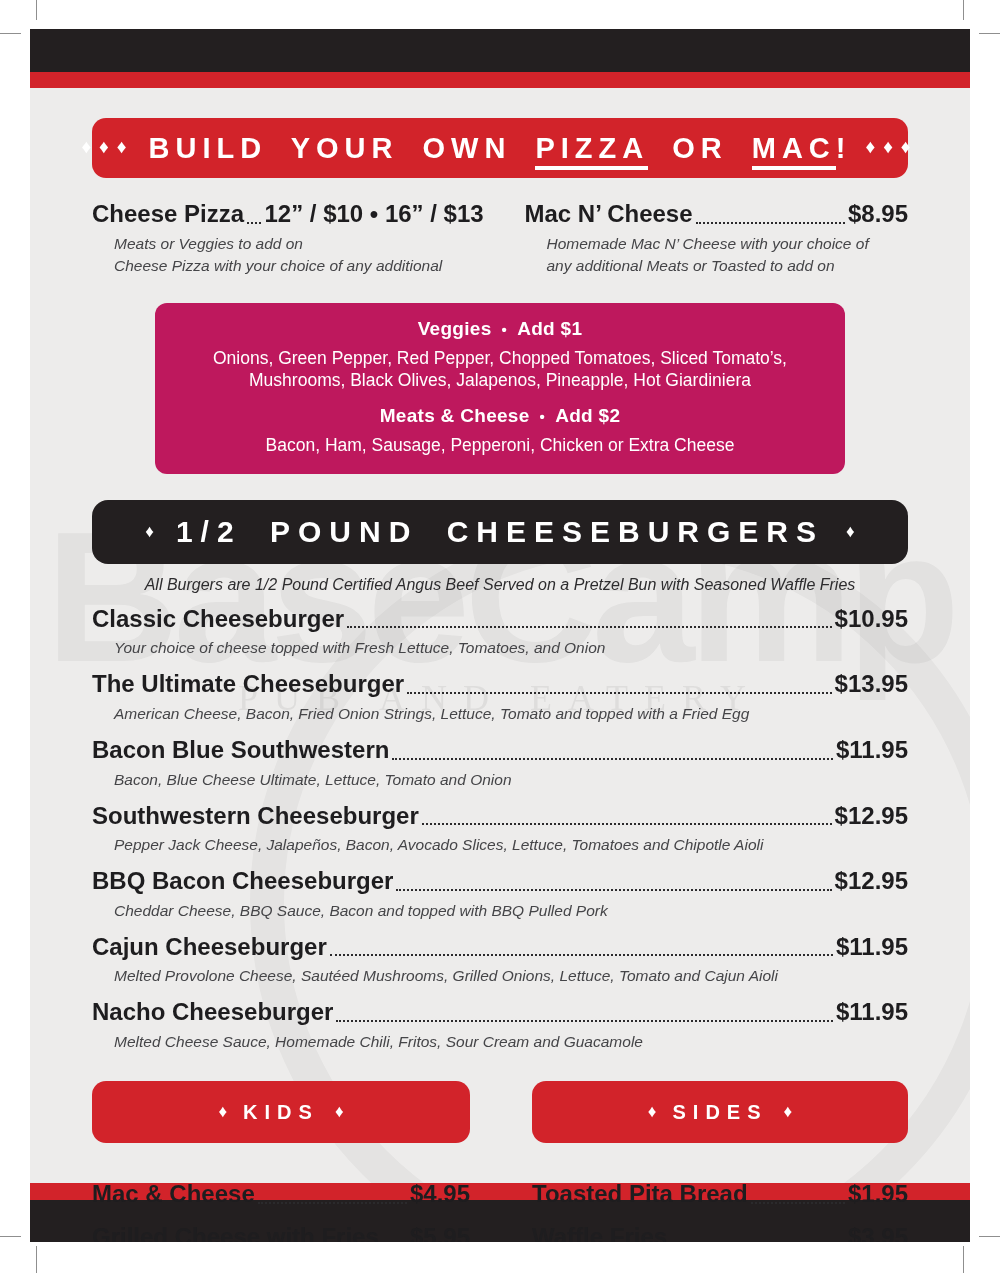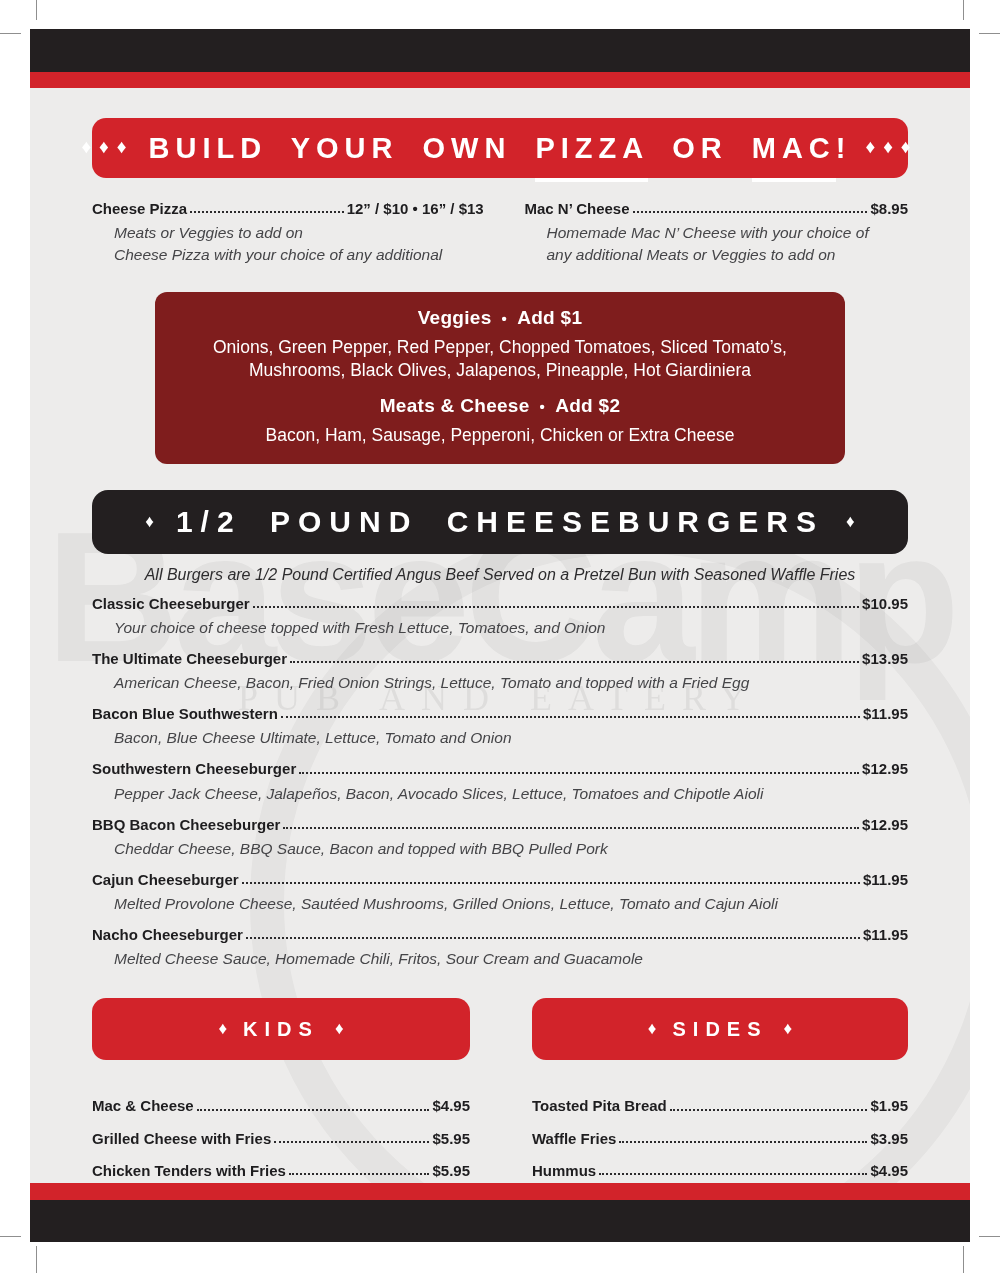--- a/index.html
+++ b/index.html
@@ -20,43 +20,43 @@
   .wm-text{font-size:185px;font-weight:800;letter-spacing:-6px;color:rgba(35,31,32,0.055);white-space:nowrap;line-height:1.5;}
   .wm-sub{font-family:Liberation Serif, serif;font-size:36px;letter-spacing:16px;color:rgba(35,31,32,0.07);margin-top:-60px;}
   .wm-swoosh{position:absolute;left:220px;top:60px;width:700px;height:700px;border-radius:50%;border:34px solid rgba(35,31,32,0.04);}
 
   .content{position:relative;z-index:1;padding:89px 62px 0;}
 
   
   .banner{background:#d2232a;border-radius:14px;height:60px;display:flex;align-items:center;justify-content:center;color:#fff;font-weight:bold;margin-top:30px;}
   .banner .txt{font-size:29px;letter-spacing:6px;word-spacing:10px;white-space:nowrap;}
   .banner .dmd{font-size:19px;letter-spacing:8px;margin:0 14px;transform:translateY(-1px);}
-  .und{border-bottom:4px solid #fff;padding-bottom:14px;}
+  .und{border-bottom:4px solid #fff;padding-bottom:2px;}
   .grp{white-space:nowrap;}
 
   .banner-dark{background:#231f20;border-radius:16px;height:64px;display:flex;align-items:center;justify-content:center;color:#fff;font-weight:bold;margin-top:26px;}
   .banner-dark .txt{font-size:30px;letter-spacing:8px;word-spacing:12px;}
   .banner-dark .dmd{font-size:17px;margin:0 22px;}
 
   .banner-sm{background:#d2232a;border-radius:14px;height:62px;display:flex;align-items:center;justify-content:center;color:#fff;font-weight:bold;}
   .banner-sm .txt{font-size:20px;letter-spacing:7px;}
   .banner-sm .dmd{font-size:17px;margin:0 16px;}
 
   
   .line{display:flex;align-items:flex-end;color:#1e1d1f;}
-  .nm,.pr{font-size:15px;font-weight:bold;white-space:nowrap;line-height:1.15;}
+  .nm,.pr{font-size:24px;font-weight:bold;white-space:nowrap;line-height:1.15;}
   .leader{flex:1;border-bottom:2.5px dotted #2b2a2c;margin:0 3px 4px 3px;min-width:14px;}
   .dsc{font-style:italic;font-size:15.5px;color:#454548;line-height:1.42;margin:5px 0 0 22px;}
 
   
   .pizza-row{display:flex;justify-content:space-between;margin-top:22px;}
   .pizza-col{width:48%;}
 
   
-  .addons{width:690px;margin:26px auto 0;background:#7f1d1d;border-radius:12px;color:#fff;text-align:center;padding:15px 28px 17px;box-sizing:border-box;}
+  .addons{width:690px;margin:26px auto 0;background:#be185d;border-radius:12px;color:#fff;text-align:center;padding:15px 28px 17px;box-sizing:border-box;}
   .ad-title{font-size:19px;font-weight:bold;letter-spacing:0.3px;}
   .ad-title .bdot{margin:0 10px;font-size:15px;}
   .ad-items{font-size:17.5px;line-height:1.3;margin-top:7px;}
   .ad-title2{margin-top:13px;}
 
   .note{font-style:italic;font-size:16px;color:#2d2c2e;text-align:center;margin-top:12px;}
 
   .burger{margin-top:11px;}
 
   
@@ -114,21 +114,21 @@
         </div>
       </div>
       <div class="pizza-col" style="width:47%;">
         <div class="line">
           <span class="nm">Mac N’ Cheese</span>
           <span class="leader"></span>
           <span class="pr">$8.95</span>
         </div>
         <div class="dsc">
           <div>Homemade Mac N’ Cheese with your choice of</div>
-          <div>any additional Meats or Veggies to add on</div>
+          <div>any additional Meats or Toasted to add on</div>
         </div>
       </div>
     </div>
 
     <div class="addons">
       <div class="ad-title">
         <span>Veggies</span><span class="bdot">•</span><span>Add $1</span>
       </div>
       <div class="ad-items">
         <div>Onions, Green Pepper, Red Pepper, Chopped Tomatoes, Sliced Tomato’s,</div>

